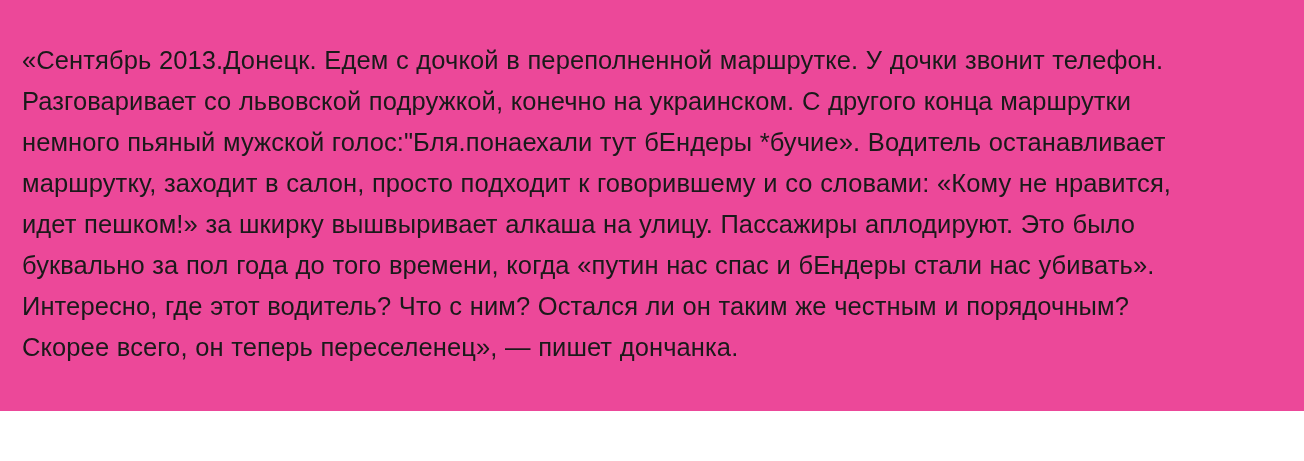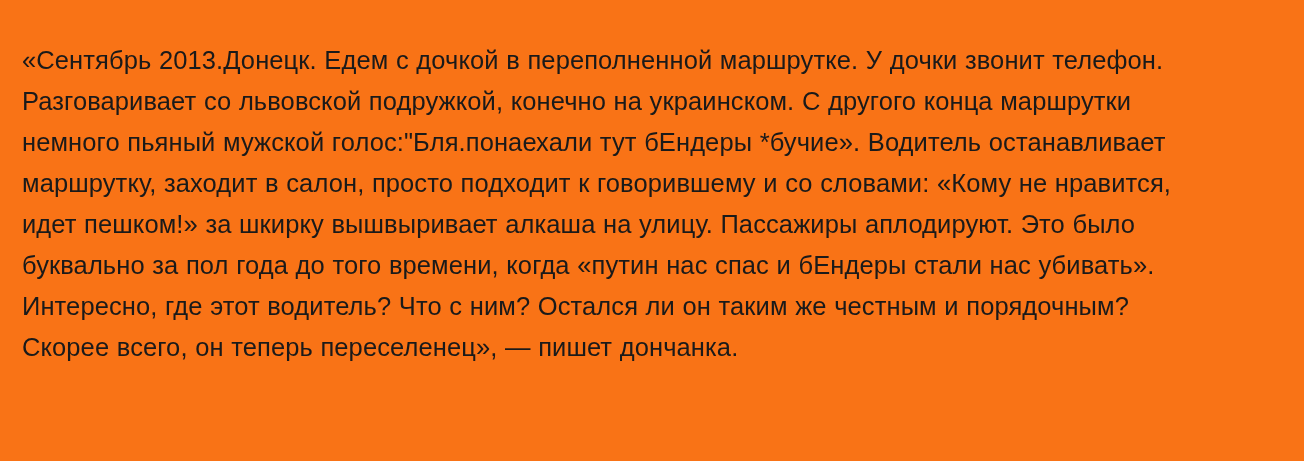--- a/index.html
+++ b/index.html
@@ -9,23 +9,23 @@
   }
   body {
     width: 1304px;
     height: 461px;
     overflow: hidden;
     font-family: "Liberation Sans", sans-serif;
   }
   .page {
     box-sizing: border-box;
     width: 1304px;
-    height: 461px;
+    height: 411px;
     padding: 14px 100px 8px 22px;
-    background: #f97316;
+    background: #ec4899;
   }
   .quote-block {
     font-family: "Liberation Sans", sans-serif;
     font-size: 25.5px;
     line-height: 41px;
     color: #1a1a1a;
     text-align: left;
     letter-spacing: 0.1px;
     word-spacing: 0.4px;
     white-space: normal;

